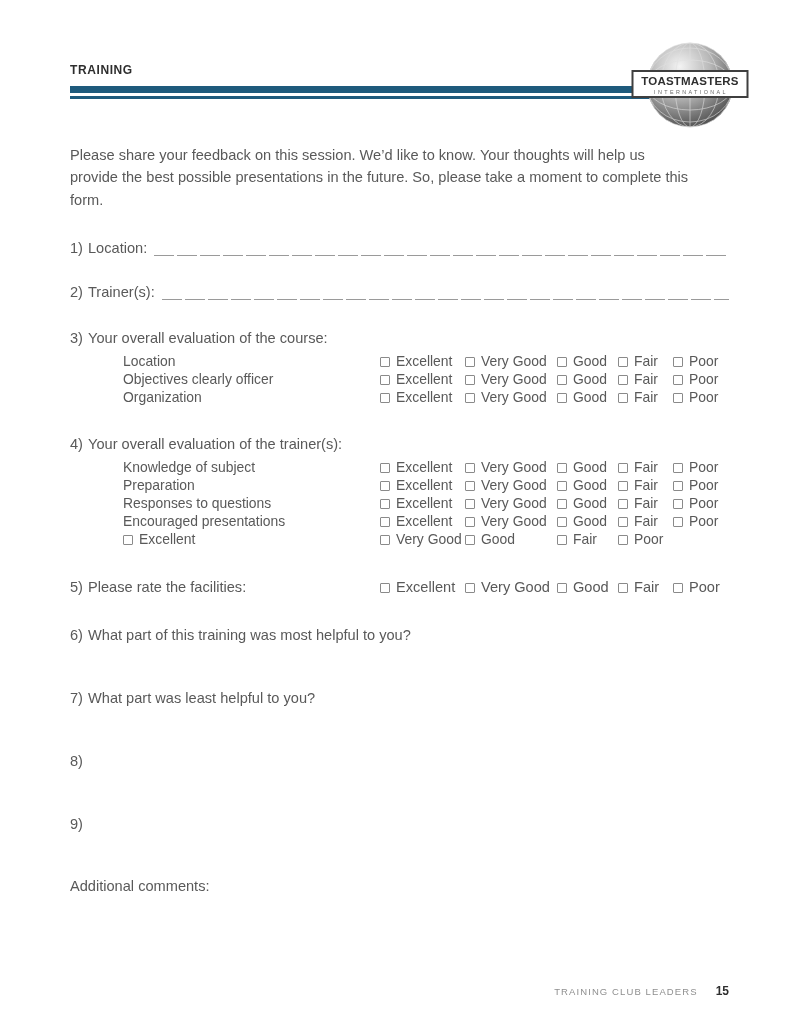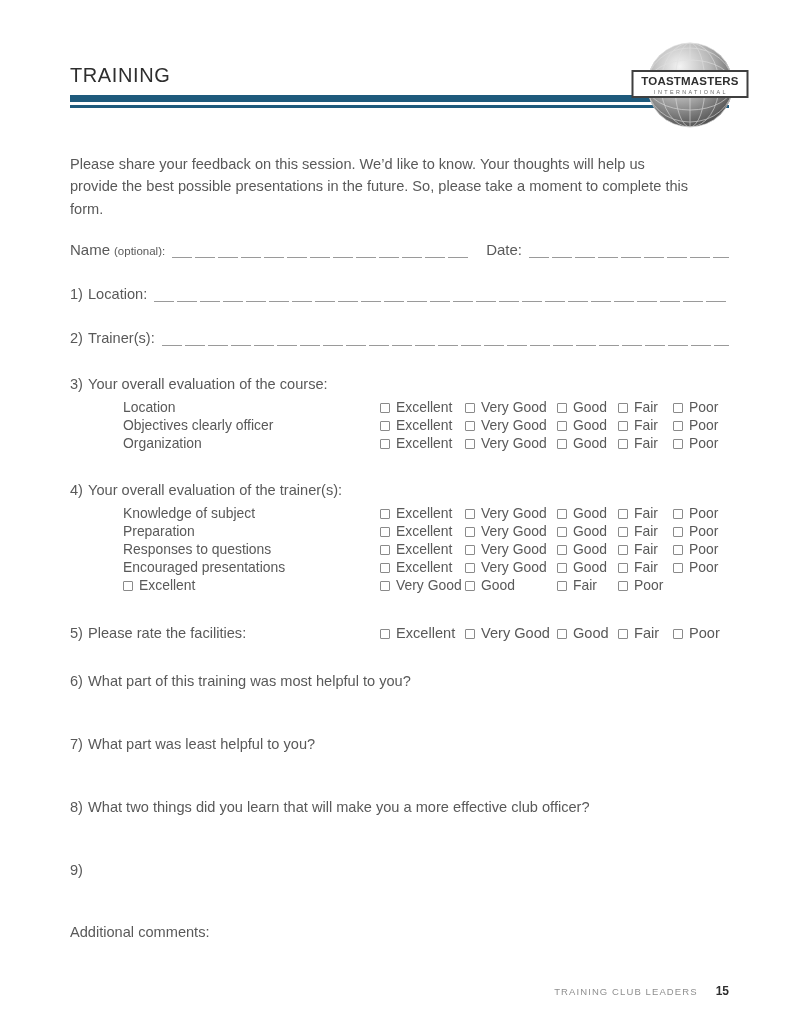--- a/index.html
+++ b/index.html
@@ -19,21 +19,21 @@
     position:relative;
     overflow:hidden;
   }
   .page{
     position:absolute;inset:0;
     padding:0 62px 0 70px;
   }
   
   .header{position:relative;margin-top:64px;}
   .title-top{
-    font-size:20px;font-weight:normal;color:var(--dark);
+    font-size:12px;font-weight:bold;color:var(--dark);
     letter-spacing:0.6px;line-height:1.1;
   }
   .title-main{
     font-size:31px;font-weight:300;color:var(--title-blue);
     letter-spacing:1.2px;line-height:1.05;margin-top:3px;
   }
   .logo{
     position:absolute;top:-24px;right:-20px;width:118px;height:90px;
   }
   .rules{margin-top:9px;}
@@ -133,28 +133,20 @@
   </header>
 
   <div class="rules">
     <div class="rule-thick"></div>
     <div class="rule-gap"></div>
     <div class="rule-thin"></div>
   </div>
 
   <p class="intro">Please share your feedback on this session. We’d like to know. Your thoughts will help us provide the best possible presentations in the future. So, please take a moment to complete this form.</p>
 
-  <div class="flexrow name-row">
-    <span>Name</span>
-    <span class="opt">(optional):</span>
-    <span class="uline uline-grow"></span>
-    <span class="date-gap"></span>
-    <span>Date:</span>
-    <span class="uline uline-date"></span>
-  </div>
 
   <div class="flexrow qline">
     <span class="qnum">1)</span>
     <span>Location:</span>
     <span class="uline uline-grow"></span>
   </div>
   <div class="flexrow qline">
     <span class="qnum">2)</span>
     <span>Trainer(s):</span>
     <span class="uline uline-grow"></span>
@@ -256,21 +248,20 @@
   <div class="flexrow open-q first">
     <span class="qnum">6)</span>
     <span>What part of this training was most helpful to you?</span>
   </div>
   <div class="flexrow open-q">
     <span class="qnum">7)</span>
     <span>What part was least helpful to you?</span>
   </div>
   <div class="flexrow open-q">
     <span class="qnum">8)</span>
-    <span>What two things did you learn that will make you a more effective club officer?</span>
   </div>
   <div class="flexrow open-q">
     <span class="qnum">9)</span>
   </div>
 
   <div class="comments">Additional comments:</div>
 
   <div class="footer">
     <span class="footer-title">TRAINING CLUB LEADERS</span>
     <span class="footer-page">15</span>

